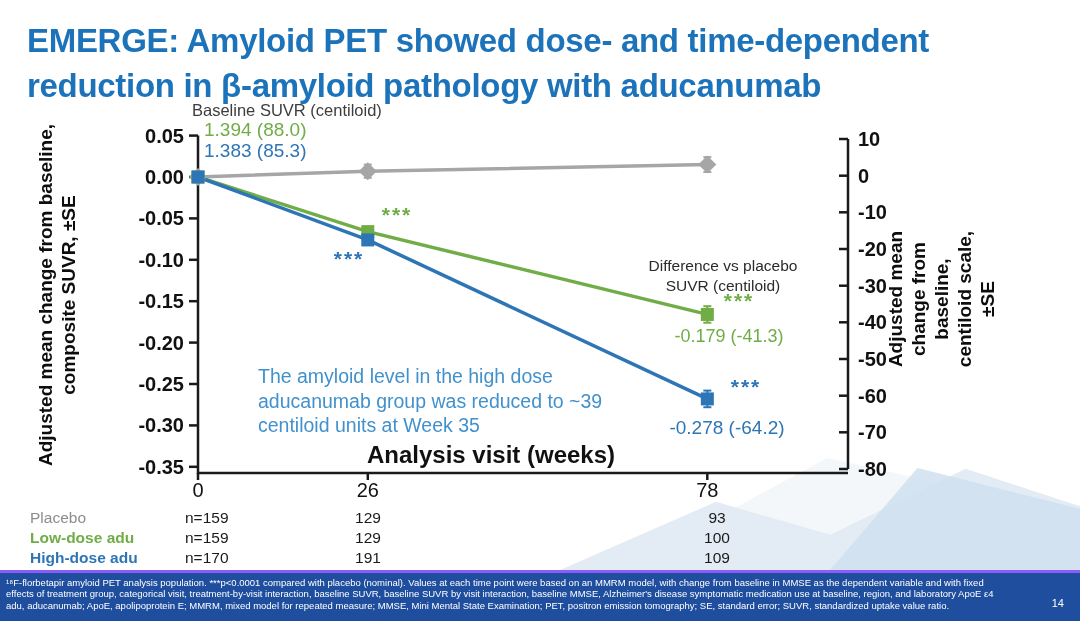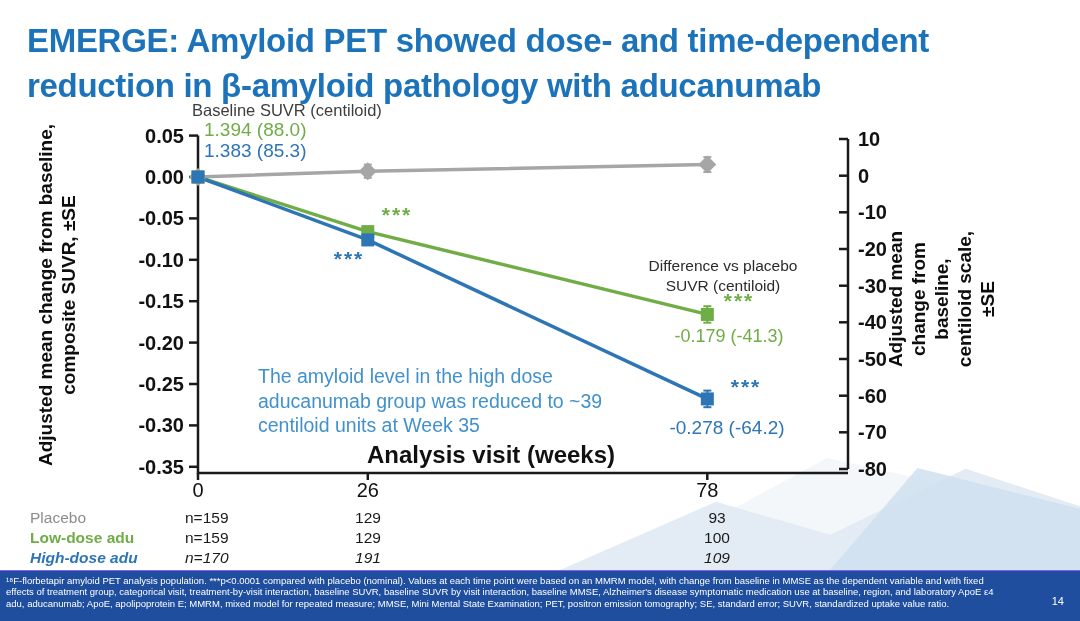--- a/index.html
+++ b/index.html
@@ -47,21 +47,21 @@
   
   .ntable{z-index:3;}
   .trow{position:absolute;left:0;width:1080px;height:20px;font-size:15.5px;color:#1a1a1a;}
   .trow .tlabel{position:absolute;left:30px;width:150px;font-weight:bold;}
   .trow.r0 .tlabel{font-weight:normal;}
   .trow .c0{position:absolute;left:185px;width:90px;}
   .trow .c1{position:absolute;left:330px;width:76px;text-align:center;}
   .trow .c2{position:absolute;left:677px;width:80px;text-align:center;}
   
   .footer{left:0;top:570px;width:1080px;height:51px;background:var(--navy);z-index:4;
-          color:#fff;box-sizing:border-box;padding:4px 8px 0 6px;border-top:1px solid #8b5cf6;}
+          color:#fff;box-sizing:border-box;padding:4px 8px 0 6px;border-top:3px solid #8b5cf6;}
   .footer .fl{font-size:9.5px;line-height:11.4px;white-space:nowrap;overflow:hidden;}
   .page-num{position:absolute;right:16px;top:24px;font-size:11px;color:#fff;}
 </style>
 </head>
 <body>
 
 <div class="slide" style="--accent: #1c73ba; --green: #70ad47; --blue: #2e75b6; --gray: #a6a6a6; --navy: #1f4e9e; --note: #4191cd; --lgray: #8c8c8c;">
 
   <div class="abs wave3"></div>
   <div class="abs wave1"></div>
@@ -199,21 +199,21 @@
       <span class="c0">n=159</span>
       <span class="c1">129</span>
       <span class="c2">93</span>
     </div>
     <div class="trow r1" style="top:529px;">
       <span class="tlabel" style="color: rgb(112, 173, 71);">Low-dose adu</span>
       <span class="c0">n=159</span>
       <span class="c1">129</span>
       <span class="c2">100</span>
     </div>
-    <div class="trow r2" style="top:549px;font-style:italic;">
+    <div class="trow r2" style="top:549px;">
       <span class="tlabel" style="color: rgb(46, 117, 182);">High-dose adu</span>
       <span class="c0">n=170</span>
       <span class="c1">191</span>
       <span class="c2">109</span>
     </div>
   </div>
 
   <div class="abs footer">
     <div class="fl">¹⁸F-florbetapir amyloid PET analysis population. ***p&lt;0.0001 compared with placebo (nominal). Values at each time point were based on an MMRM model, with change from baseline in MMSE as the dependent variable and with fixed</div>
     <div class="fl">effects of treatment group, categorical visit, treatment-by-visit interaction, baseline SUVR, baseline SUVR by visit interaction, baseline MMSE, Alzheimer's disease symptomatic medication use at baseline, region, and laboratory ApoE ε4</div>

